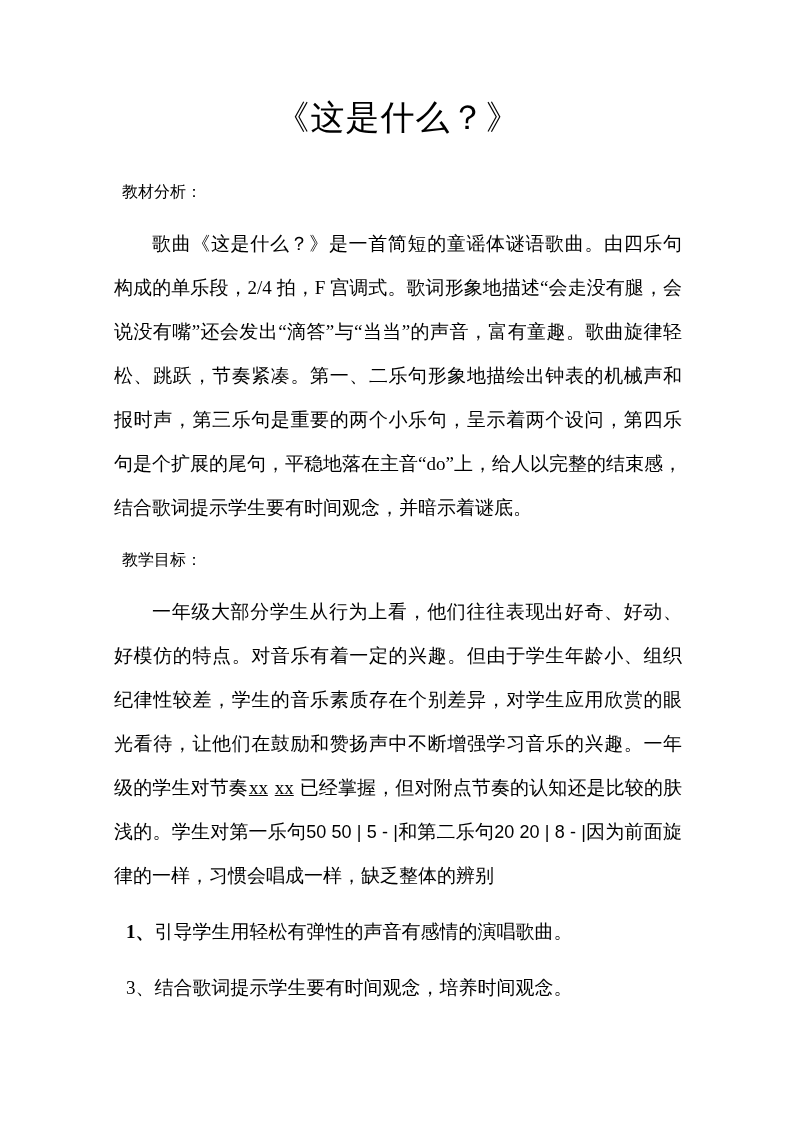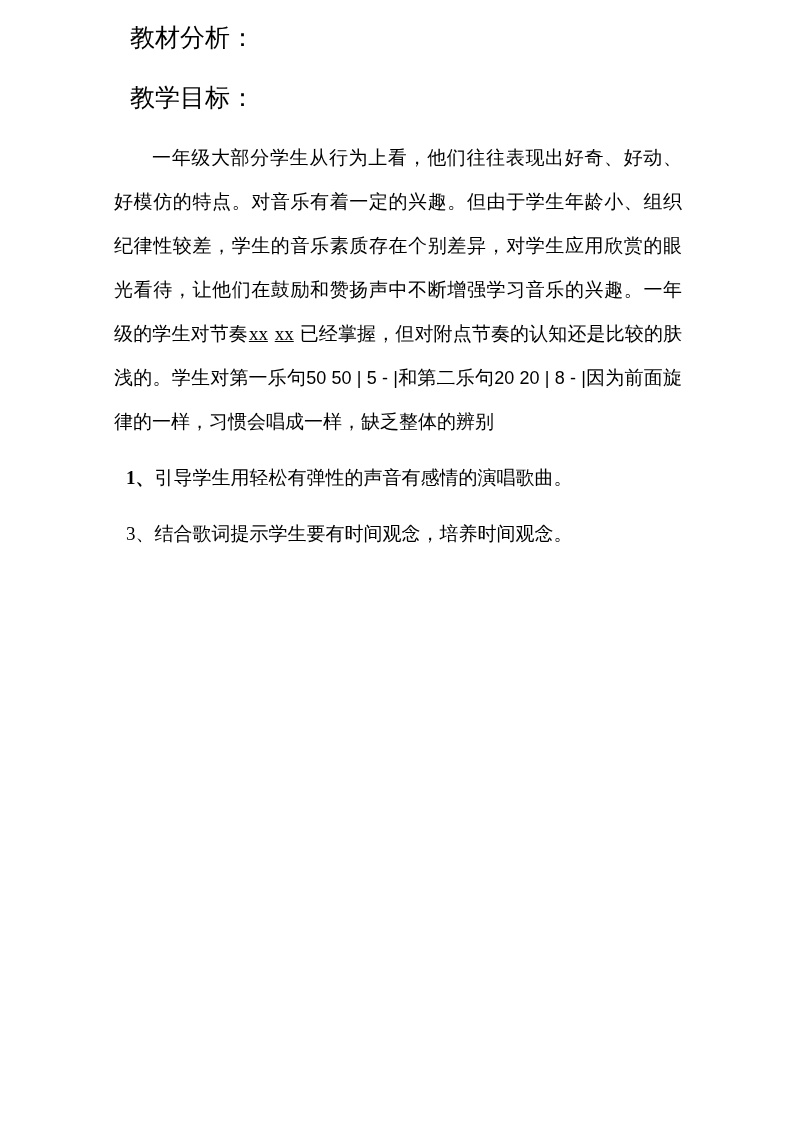--- a/index.html
+++ b/index.html
@@ -31,25 +31,25 @@
     line-height: 44px;
     text-align: center;
     font-weight: normal;
     letter-spacing: 1px;
     margin: 0;
     padding-top: 96px;
     padding-bottom: 22px;
     font-family: "Liberation Serif", "DejaVu Serif", serif;
   }
   .heading {
-    font-size: 25px;
+    font-size: 16px;
     line-height: 44px;
     text-align: justify;
     text-align-last: left;
-    margin: 16px;
+    margin: 8px;
     font-family: "Liberation Serif", "DejaVu Serif", serif;
   }
   .body-para {
     font-size: 19px;
     line-height: 44px;
     text-align: justify;
     text-align-last: left;
     text-indent: 38px;
     margin: 0;
     font-family: "Liberation Serif", "DejaVu Serif", serif;
@@ -80,23 +80,25 @@
     font-family: "Liberation Sans", sans-serif;
     font-size: 18px;
   }
 </style>
 </head>
 <body>
 
 <div class="page">
   <div class="content">
 
+    <h1 class="doc-title">《这是什么？》</h1>
 
     <p class="heading">教材分析：</p>
 
+    <p class="body-para">歌曲《这是什么？》是一首简短的童谣体谜语歌曲。由四乐句构成的单乐段，<span class="latin">2/4</span> 拍，<span class="latin">F</span> 宫调式。歌词形象地描述“会走没有腿，会说没有嘴”还会发出“滴答”与“当当”的声音，富有童趣。歌曲旋律轻松、跳跃，节奏紧凑。第一、二乐句形象地描绘出钟表的机械声和报时声，第三乐句是重要的两个小乐句，呈示着两个设问，第四乐句是个扩展的尾句，平稳地落在主音“<span class="latin">do</span>”上，给人以完整的结束感，结合歌词提示学生要有时间观念，并暗示着谜底。</p>
 
     <p class="heading">教学目标：</p>
 
     <p class="body-para">一年级大部分学生从行为上看，他们往往表现出好奇、好动、好模仿的特点。对音乐有着一定的兴趣。但由于学生年龄小、组织纪律性较差，学生的音乐素质存在个别差异，对学生应用欣赏的眼光看待，让他们在鼓励和赞扬声中不断增强学习音乐的兴趣。一年级的学生对节奏<span class="rhythm">xx</span> <span class="rhythm">xx</span> 已经掌握，但对附点节奏的认知还是比较的肤浅的。学生对第一乐句<span class="notation">50 50 | 5 - |</span>和第二乐句<span class="notation">20 20 | 8 - |</span>因为前面旋律的一样，习惯会唱成一样，缺乏整体的辨别</p>
 
 
     <div>
         <p class="list-item"><span class="num-marker bold">1、</span><span>引导学生用轻松有弹性的声音有感情的演唱歌曲。</span></p>
         <p class="list-item"><span class="num-marker">3、</span><span>结合歌词提示学生要有时间观念，培养时间观念。</span></p>
       </div>

